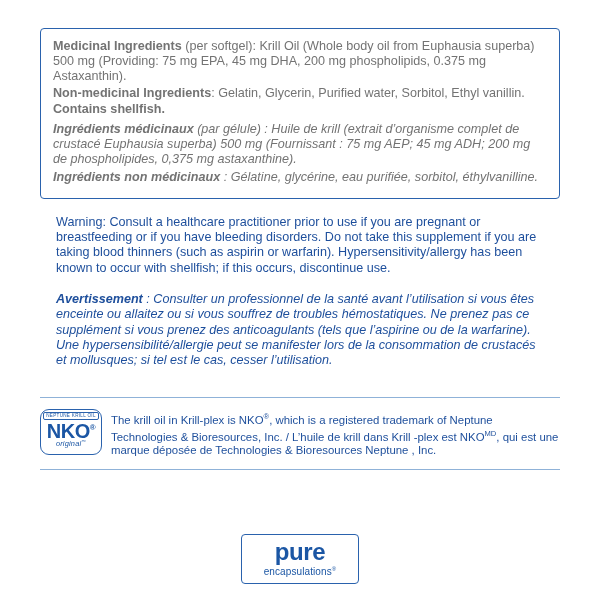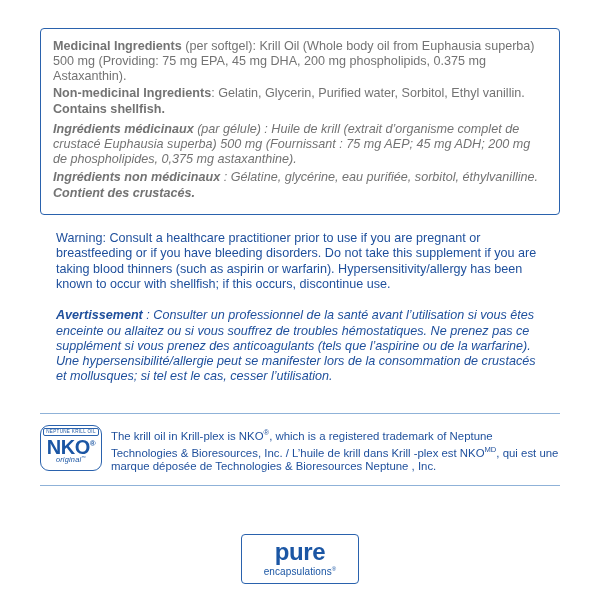--- a/index.html
+++ b/index.html
@@ -163,21 +163,20 @@
     <p class="para lbl-bold">Contains shellfish.</p>
 
     <p class="para gap-sm">
       <span class="ital-bold">Ingrédients médicinaux</span><span class="ital"> (par gélule) : Huile de krill (extrait d’organisme complet de crustacé Euphausia superba) 500 mg (Fournissant : 75 mg AEP; 45 mg ADH; 200 mg de phospholipides, 0,375 mg astaxanthine).</span>
     </p>
 
     <p class="para gap-xs">
       <span class="ital-bold">Ingrédients non médicinaux</span><span class="ital"> : Gélatine, glycérine, eau purifiée, sorbitol, éthylvanilline.</span>
     </p>
 
-    <p class="para ital-bold">Contient des crustacés.</p>
   </div>
 
   <div class="warning-section">
     <p class="warn-para">
       <span>Warning</span><span>: Consult a healthcare practitioner prior to use if you are pregnant or breastfeeding or if you have bleeding disorders. Do not take this supplement if you are taking blood thinners (such as aspirin or warfarin). Hypersensitivity/allergy has been known to occur with shellfish; if this occurs, discontinue use.</span>
     </p>
     <p class="warn-para">
       <span class="ital-bold">Avertissement</span><span class="ital"> : Consulter un professionnel de la santé avant l’utilisation si vous êtes enceinte ou allaitez ou si vous souffrez de troubles hémostatiques. Ne prenez pas ce supplément si vous prenez des anticoagulants (tels que l’aspirine ou de la warfarine). Une hypersensibilité/allergie peut se manifester lors de la consommation de crustacés et mollusques; si tel est le cas, cesser l’utilisation.</span>
     </p>
   </div>

